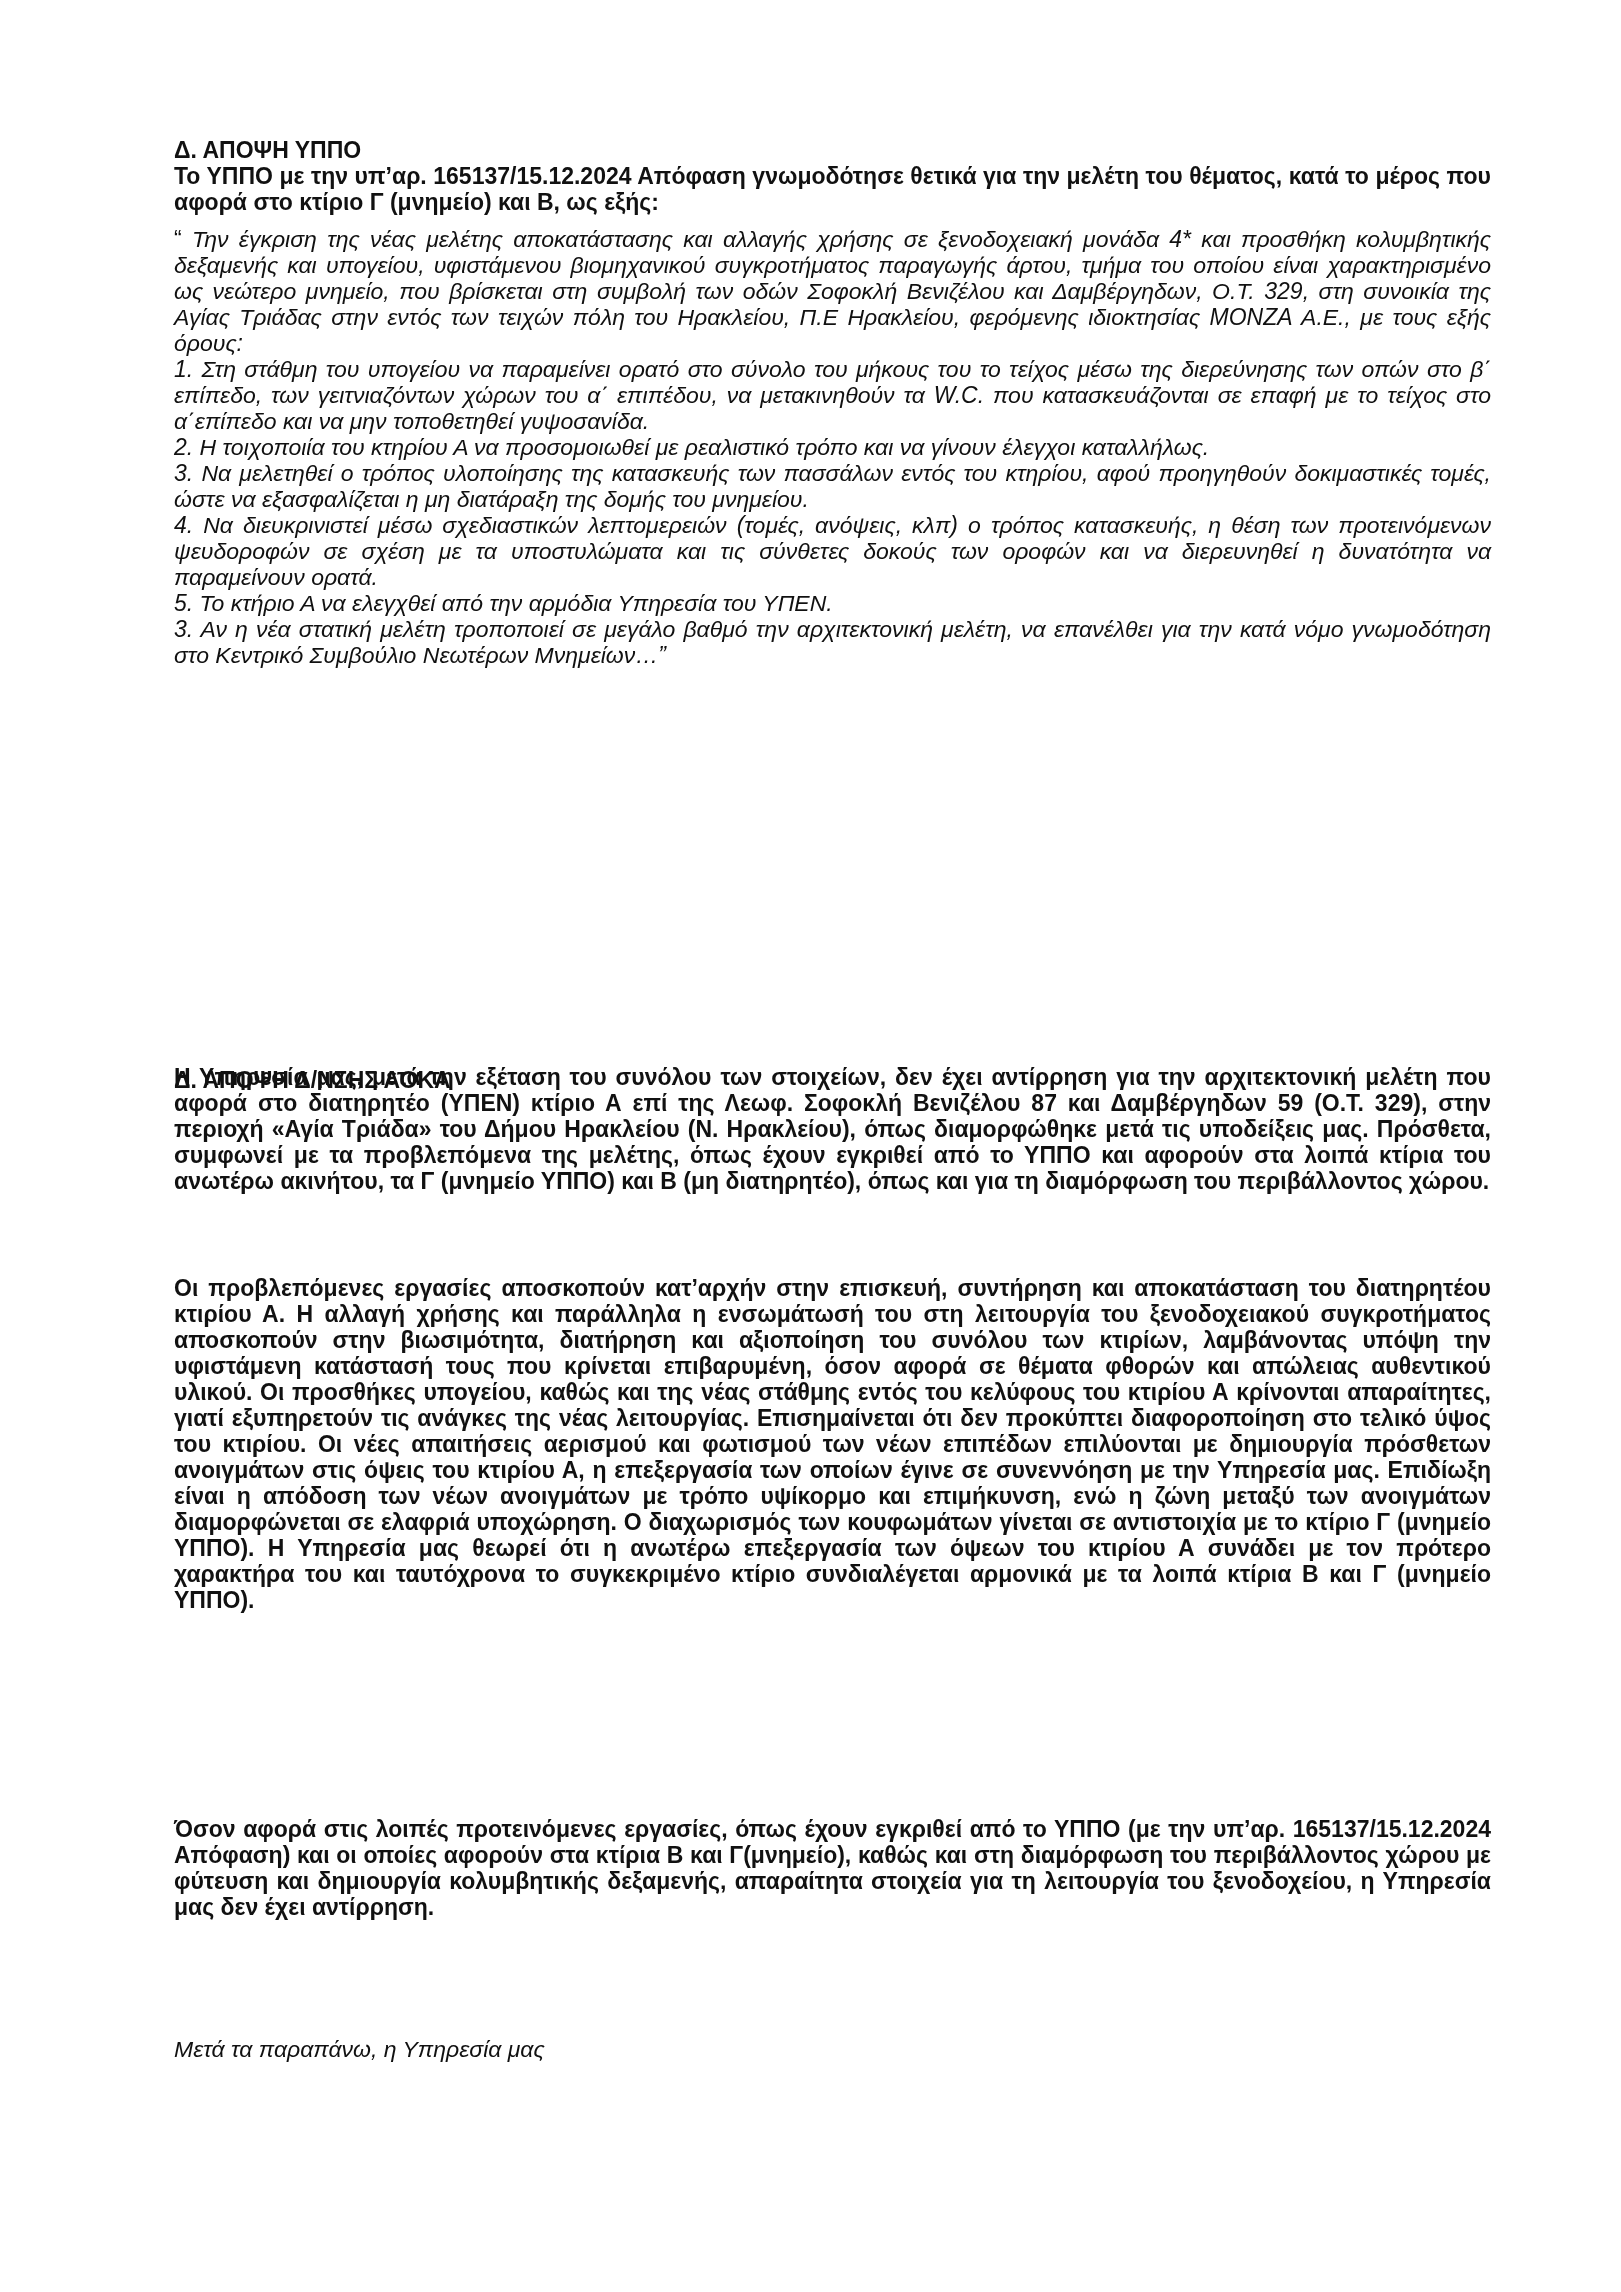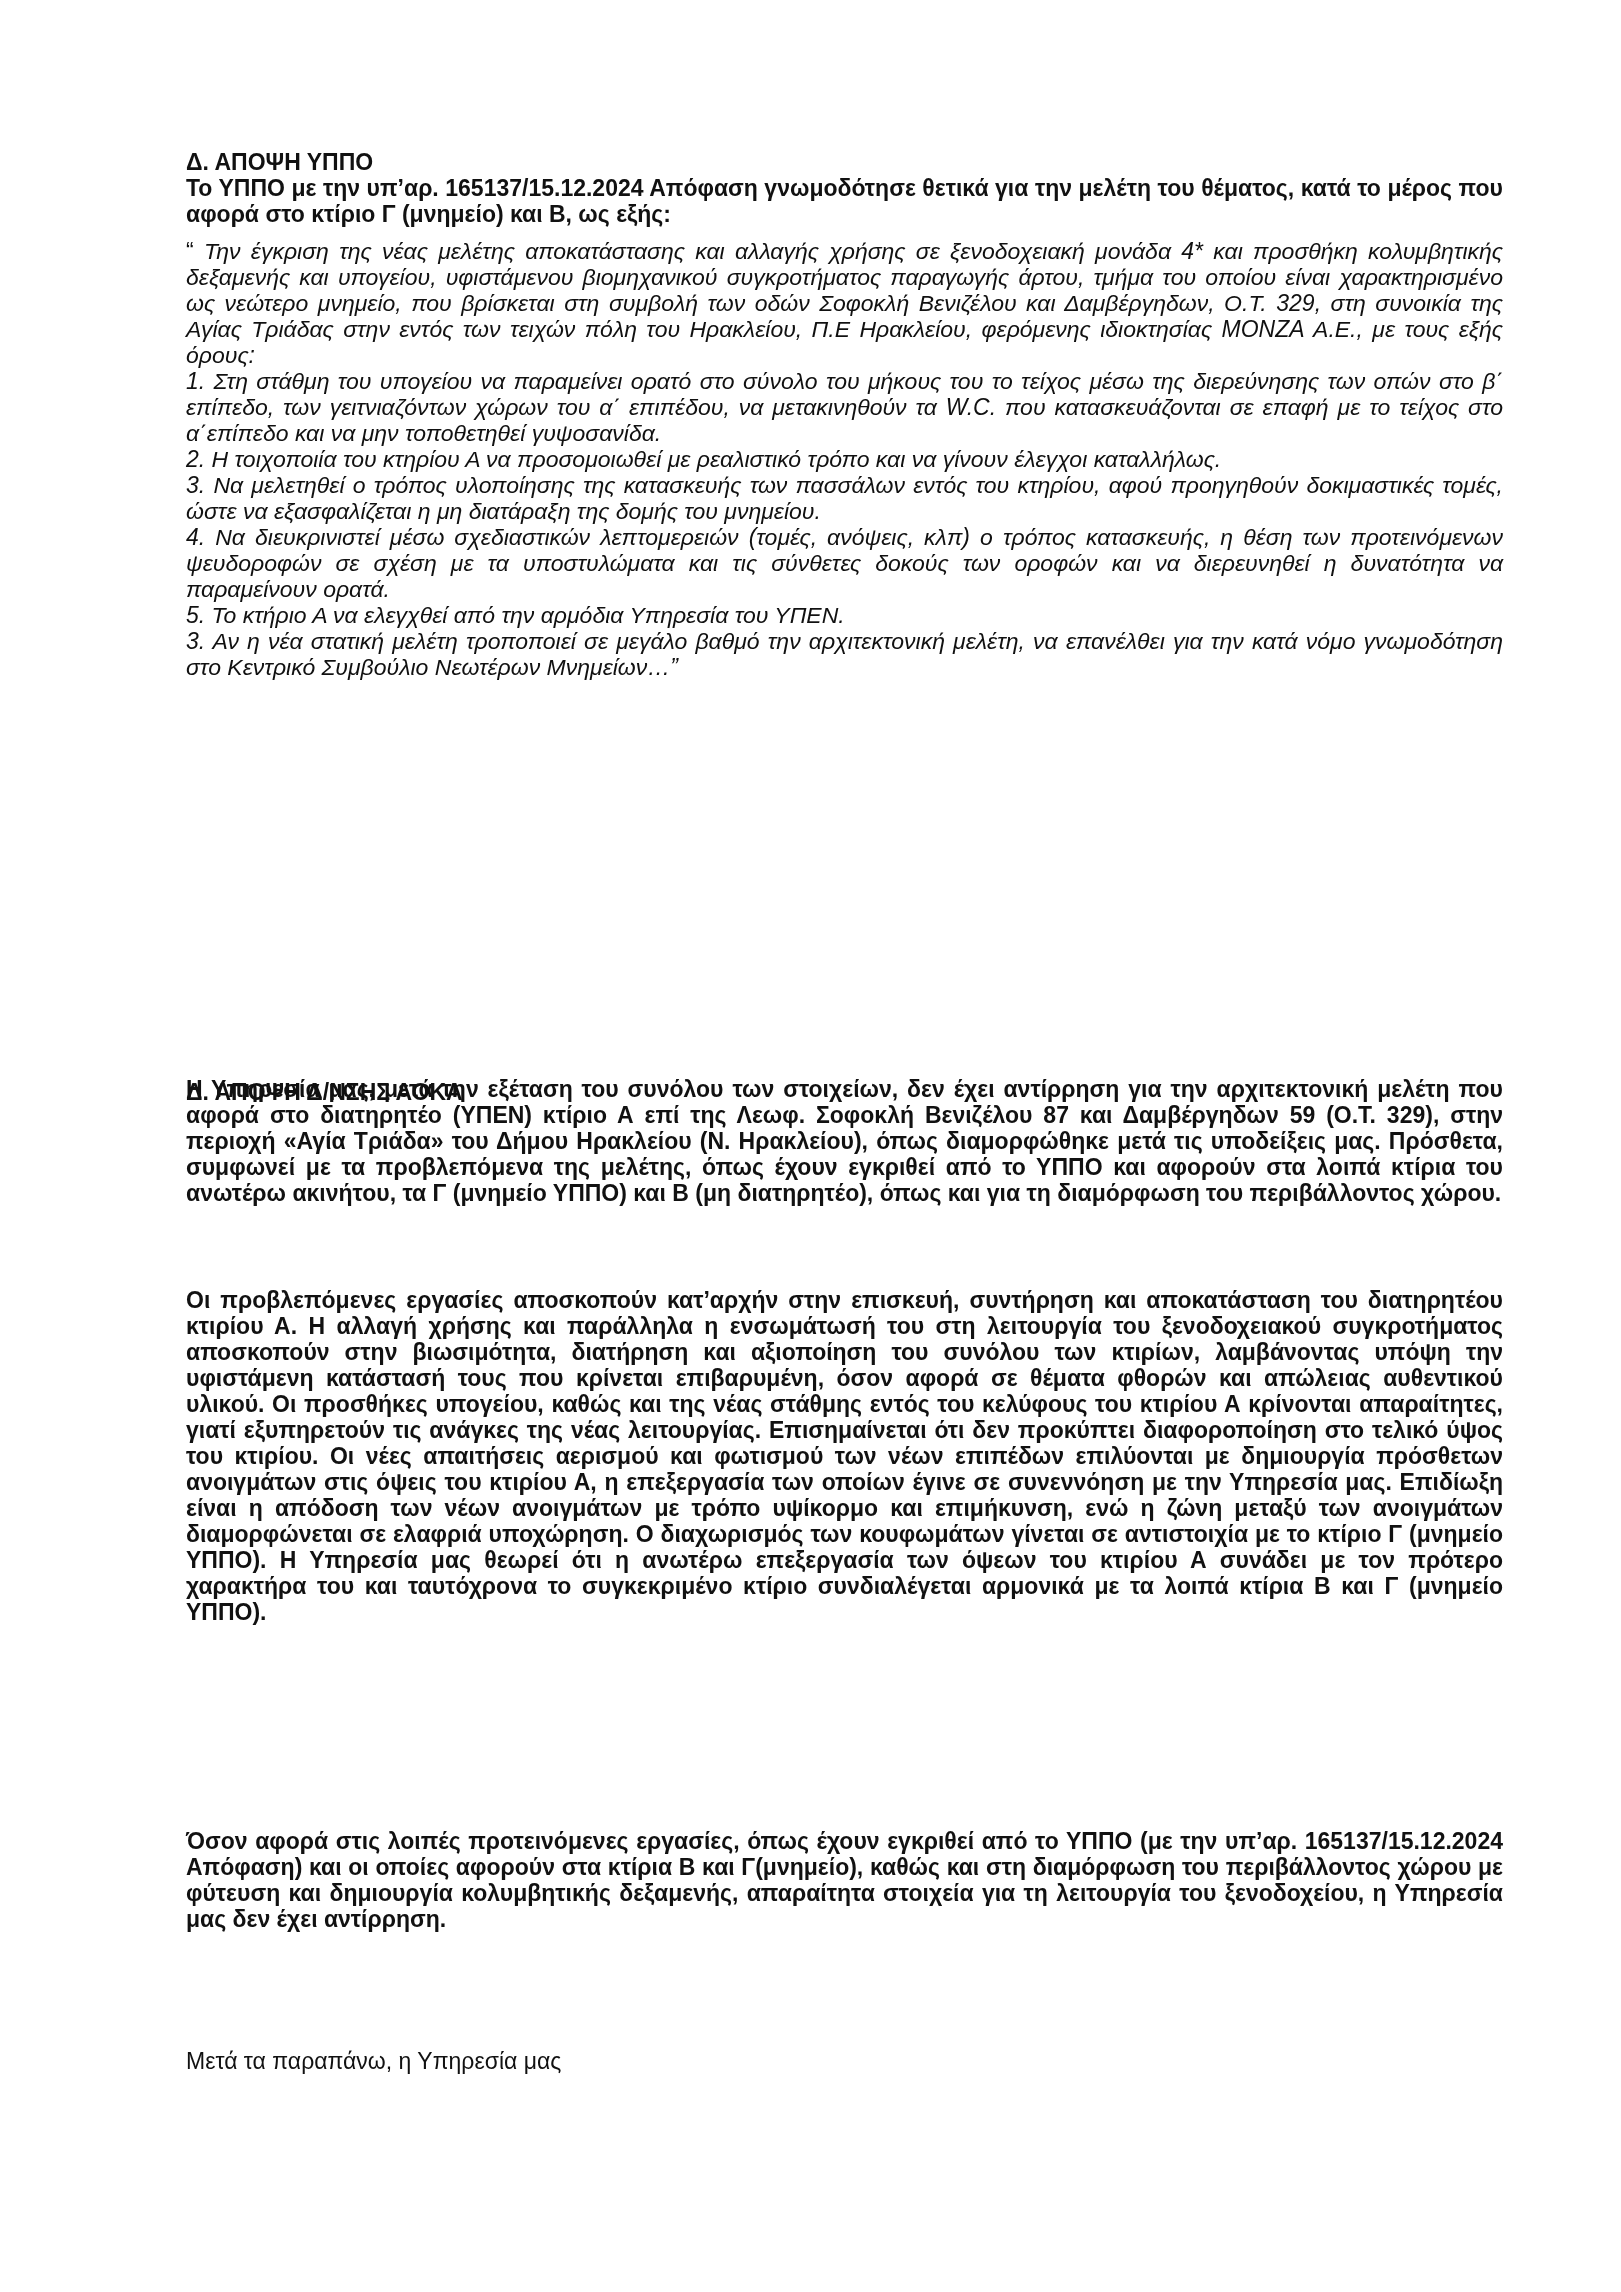--- a/index.html
+++ b/index.html
@@ -20,21 +20,21 @@
       left: 170px;
       top: 0;
       width: 1317px;
     }
     .block {
       position: absolute;
       left: 0;
       width: 1317px;
       font-size: 23px;
       line-height: 26px;
-      margin: 16px;
+      margin: 4px;
     }
     .heading {
       font-weight: bold;
       text-align: left;
     }
     .justify {
       text-align: justify;
       text-align-last: left;
       font-weight: bold;
     }
@@ -72,16 +72,16 @@
   </div>
 
   <div class="block heading" style="top:1063px;">Δ. ΑΠΟΨΗ Δ/ΝΣΗΣ ΑΟΚΑ</div>
 
   <p class="block justify" style="top:1060px;">Η Υπηρεσία μας, μετά την εξέταση του συνόλου των στοιχείων, δεν έχει αντίρρηση για την αρχιτεκτονική μελέτη που αφορά στο διατηρητέο (ΥΠΕΝ) κτίριο Α επί της Λεωφ. Σοφοκλή Βενιζέλου 87 και Δαμβέργηδων 59 (Ο.Τ. 329), στην περιοχή «Αγία Τριάδα» του Δήμου Ηρακλείου (Ν. Ηρακλείου), όπως διαμορφώθηκε μετά τις υποδείξεις μας. Πρόσθετα, συμφωνεί με τα προβλεπόμενα της μελέτης, όπως έχουν εγκριθεί από το ΥΠΠΟ και αφορούν στα λοιπά κτίρια του ανωτέρω ακινήτου, τα Γ (μνημείο ΥΠΠΟ) και Β (μη διατηρητέο), όπως και για τη διαμόρφωση του περιβάλλοντος χώρου.</p>
 
   <p class="block justify" style="top:1271px;">Οι προβλεπόμενες εργασίες αποσκοπούν κατ’αρχήν στην επισκευή, συντήρηση και αποκατάσταση του διατηρητέου κτιρίου Α. Η αλλαγή χρήσης και παράλληλα η ενσωμάτωσή του στη λειτουργία του ξενοδοχειακού συγκροτήματος αποσκοπούν στην βιωσιμότητα, διατήρηση και αξιοποίηση του συνόλου των κτιρίων, λαμβάνοντας υπόψη την υφιστάμενη κατάστασή τους που κρίνεται επιβαρυμένη, όσον αφορά σε θέματα φθορών και απώλειας αυθεντικού υλικού. Οι προσθήκες υπογείου, καθώς και της νέας στάθμης εντός του κελύφους του κτιρίου Α κρίνονται απαραίτητες, γιατί εξυπηρετούν τις ανάγκες της νέας λειτουργίας. Επισημαίνεται ότι δεν προκύπτει διαφοροποίηση στο τελικό ύψος του κτιρίου.  Οι νέες απαιτήσεις αερισμού και φωτισμού των νέων επιπέδων επιλύονται με δημιουργία πρόσθετων ανοιγμάτων στις όψεις του κτιρίου Α, η επεξεργασία των οποίων έγινε σε συνεννόηση με την Υπηρεσία μας. Επιδίωξη είναι η απόδοση των νέων ανοιγμάτων με τρόπο υψίκορμο και επιμήκυνση, ενώ η ζώνη μεταξύ των ανοιγμάτων διαμορφώνεται σε ελαφριά υποχώρηση. Ο διαχωρισμός των κουφωμάτων γίνεται σε αντιστοιχία με το κτίριο Γ (μνημείο ΥΠΠΟ). Η Υπηρεσία μας θεωρεί ότι η ανωτέρω επεξεργασία των όψεων του κτιρίου Α συνάδει με τον πρότερο χαρακτήρα του και ταυτόχρονα το συγκεκριμένο κτίριο συνδιαλέγεται αρμονικά με τα λοιπά κτίρια Β και Γ (μνημείο ΥΠΠΟ).</p>
 
   <p class="block justify" style="top:1812px;">Όσον αφορά στις λοιπές προτεινόμενες εργασίες, όπως έχουν εγκριθεί από το ΥΠΠΟ (με την υπ’αρ. 165137/15.12.2024 Απόφαση) και οι οποίες αφορούν στα κτίρια Β και Γ(μνημείο), καθώς και στη διαμόρφωση του περιβάλλοντος χώρου με φύτευση και δημιουργία κολυμβητικής δεξαμενής, απαραίτητα στοιχεία για τη λειτουργία του ξενοδοχείου, η Υπηρεσία μας δεν έχει αντίρρηση.</p>
 
-  <p class="block" style="top:2032px;">Μετά τα παραπάνω, η Υπηρεσία μας</p>
+  <p class="block" style="top:2032px;font-style:italic;">Μετά τα παραπάνω, η Υπηρεσία μας</p>
 
 </div>
 
 
 </body></html>

